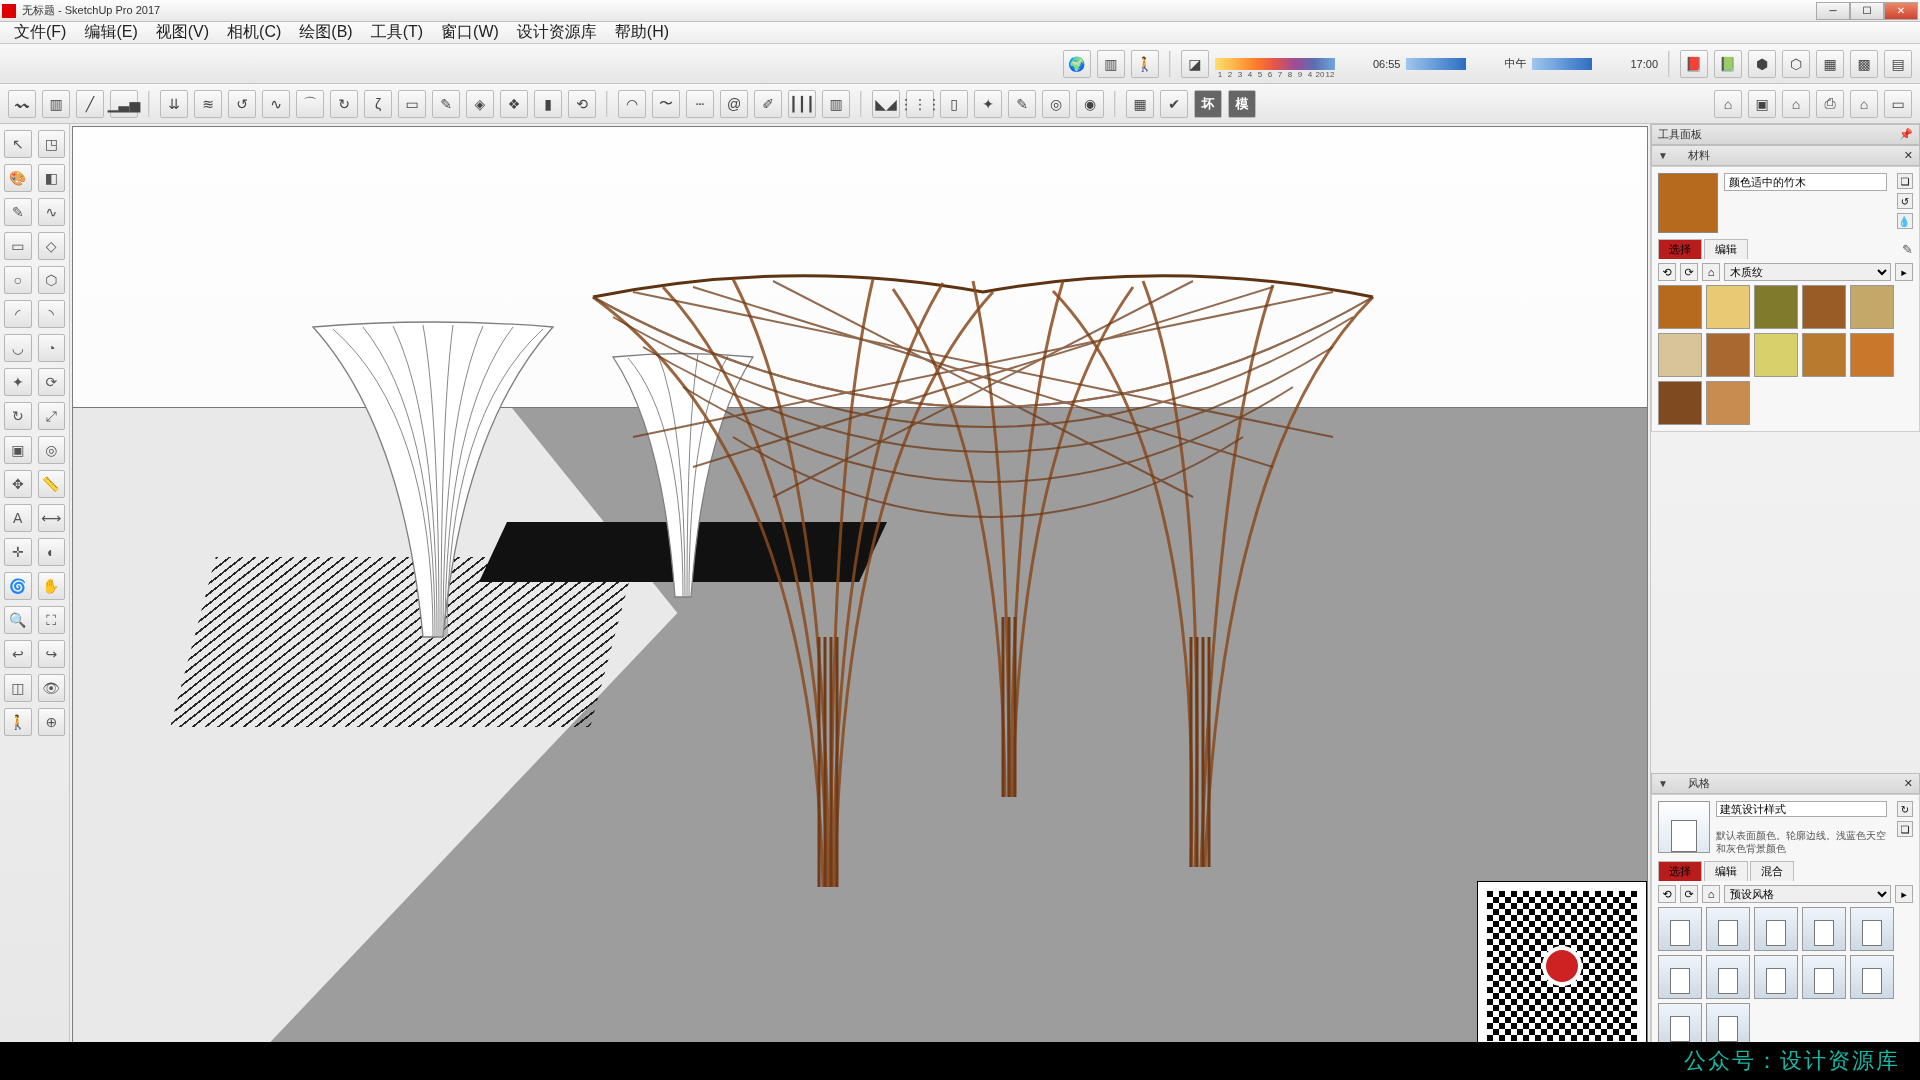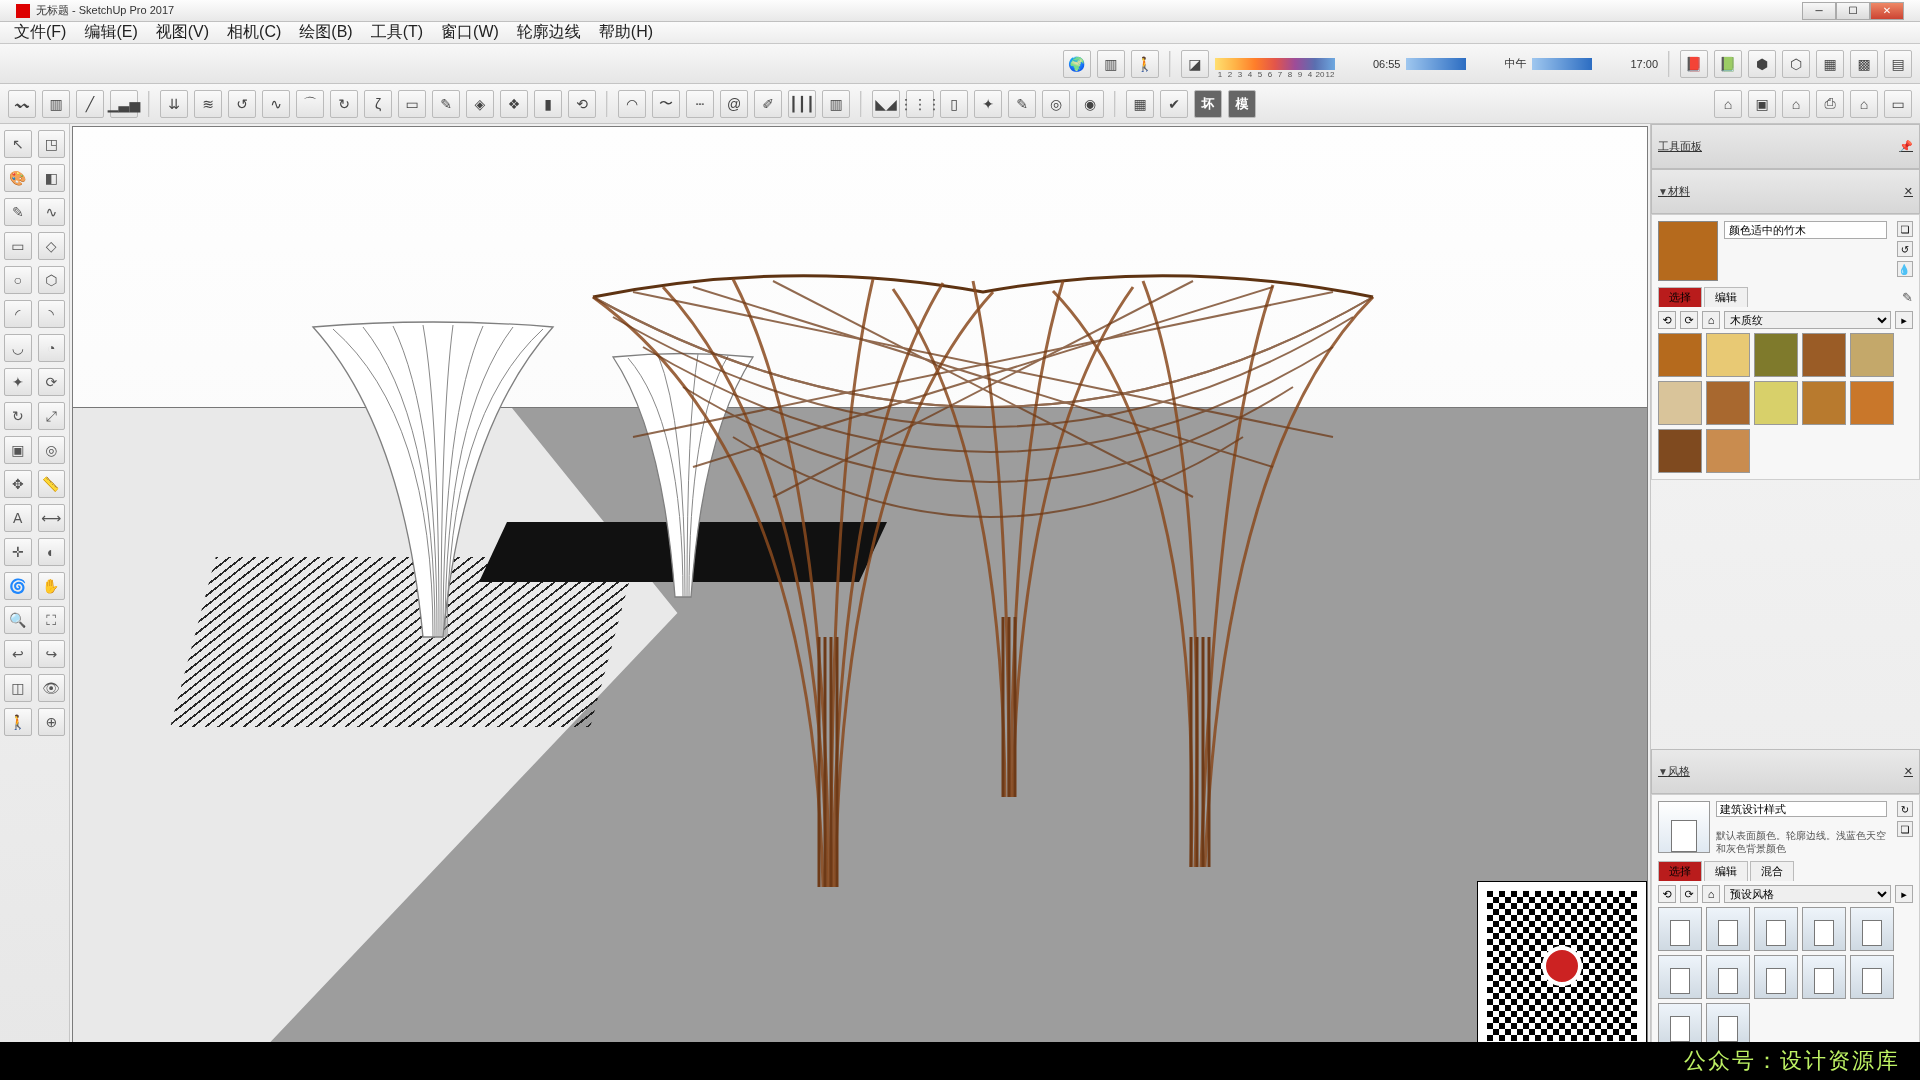--- a/index.html
+++ b/index.html
@@ -1,19 +1,19 @@
 <!DOCTYPE html>
 <html><head>
 <meta charset="utf-8">
 <style>
 * { margin: 0; padding: 0; box-sizing: border-box; font-family: "Microsoft YaHei", Arial, sans-serif; }
 body { width: 1920px; height: 1080px; overflow: hidden; background: #f0f0f0; font-size: 12px; }
 
 
-.titlebar { height: 22px; background: linear-gradient(#fdfdfd,#e8e8e8); display: flex; align-items: center; padding: 0 16px; border-bottom: 1px solid #c0c0c0; }
+.titlebar { height: 22px; background: linear-gradient(#fdfdfd,#e8e8e8); display: flex; align-items: center; padding: 0 2px; border-bottom: 1px solid #c0c0c0; }
 .titlebar .app-icon { width: 14px; height: 14px; background: #d00; margin-right: 6px; }
 .titlebar .title { color: #333; font-size: 11px; flex: 1; }
 .win-btns { display: flex; gap: 0; }
 .win-btn { width: 34px; height: 18px; background: linear-gradient(#f7f7f7,#dcdcdc); border: 1px solid #aaa; display: flex; align-items: center; justify-content: center; font-size: 10px; cursor: pointer; }
 .win-btn.close { background: linear-gradient(#e86,#c43); color: #fff; }
 
 
 .menubar { height: 22px; background: linear-gradient(#fbfbfb,#ededed); display: flex; align-items: center; padding: 0 6px; border-bottom: 1px solid #c8c8c8; gap: 2px; }
 .menu-item { padding: 2px 8px; font-size: 16px; color: #222; cursor: pointer; }
 
@@ -52,21 +52,21 @@
 .bamboo-thin{ fill:none; stroke:#6e3a17; stroke-width:2; opacity:.75;}
 .canopy { fill:none; stroke:#5e3312; stroke-width:3;}
 .qr{position:absolute;right:0;bottom:0;width:170px;height:170px;background:#fff;display:flex;align-items:center;justify-content:center;border:1px solid #000;}
 .qr-inner{width:150px;height:150px;background:
  repeating-linear-gradient(0deg,#000 0 6px,#fff 6px 12px),
  repeating-linear-gradient(90deg,#000 0 6px,#fff 6px 12px);
  background-blend-mode:difference;position:relative;}
 .qr-center{position:absolute;left:55px;top:55px;width:40px;height:40px;border-radius:50%;background:#c22;border:4px solid #fff;}
 
 .right-panels { width: 270px; background: linear-gradient(#f5f5f5,#eaeaea); border-left: 1px solid #c6c6c6; display:flex;flex-direction:column; font-size:11px;}
-.panel-head{background:linear-gradient(#e9e9e9,#d7d7d7);border:1px solid #bcbcbc;padding:14px 6px;display:flex;align-items:center;gap:0;color:#333;font-size:11px;text-decoration:underline;}
+.panel-head{background:linear-gradient(#e9e9e9,#d7d7d7);border:1px solid #bcbcbc;padding:2px 6px;display:flex;align-items:center;gap:20px;color:#333;font-size:11px;}
 .panel-head .arrow{font-size:10px;color:#444;}
 .panel-body{background:#f7f7f7;border:1px solid #cfcfcf;padding:6px;}
 .mat-preview{display:flex;gap:6px;align-items:flex-start;}
 .mat-swatch{width:60px;height:60px;background:#b56a1d;border:1px solid #888;}
 .mat-name-field{flex:1;}
 .mat-name-field input{width:100%;border:1px solid #aaa;padding:2px 4px;font-size:11px;}
 .panel-icons-col{display:flex;flex-direction:column;gap:4px;margin-left:4px;}
 .panel-icons-col span{width:16px;height:16px;border:1px solid #aaa;background:#efefef;display:flex;align-items:center;justify-content:center;font-size:10px;cursor:pointer;}
 .tabs{display:flex;gap:2px;margin:6px 0 4px;align-items:center;}
 .tab{padding:2px 10px;border:1px solid #bbb;border-bottom:none;background:#f0f0f0;cursor:pointer;font-size:11px;}
@@ -80,21 +80,21 @@
 .style-grid .sw{background:#e9eef2;}
 .style-prev{display:flex;gap:6px;}
 .style-thumb{width:52px;height:52px;border:1px solid #999;background:linear-gradient(#fff,#dfe8f1);display:flex;align-items:flex-end;justify-content:center;}
 .style-thumb .box{width:26px;height:32px;border:1px solid #777;background:#fff;}
 .style-desc{flex:1;font-size:10px;color:#555;line-height:1.3;}
 .style-desc input{width:100%;border:1px solid #aaa;padding:1px 3px;font-size:11px;margin-bottom:12px;}
 
 
 .statusbar { height: 26px; background: linear-gradient(#f6f6f6,#e6e6e6); border-top: 1px solid #c6c6c6; display: flex; align-items: center; padding: 0 10px; gap: 14px; font-size: 12px; color: #333; }
 .statusbar .icon{width:16px;height:16px;border:1px solid #aaa;border-radius:50%;display:flex;align-items:center;justify-content:center;font-size:10px;}
-.footer-credit{position:fixed;left:0;right:0;bottom:0;background:#000;color:#bef264;font-size:22px;padding:4px 20px;text-align:right;font-family:"SimHei",sans-serif;letter-spacing:2px;}
+.footer-credit{position:fixed;left:0;right:0;bottom:0;background:#000;color:#14b8a6;font-size:22px;padding:4px 20px;text-align:right;font-family:"SimHei",sans-serif;letter-spacing:2px;}
 </style>
 </head>
 <body>
 
 <div class="titlebar">
   <div class="app-icon"></div>
   <div class="title">无标题 - SketchUp Pro 2017</div>
   <div class="win-btns">
     <div class="win-btn">─</div>
     <div class="win-btn">☐</div>
@@ -103,21 +103,21 @@
 </div>
 
 <div class="menubar">
   <span class="menu-item">文件(F)</span>
   <span class="menu-item">编辑(E)</span>
   <span class="menu-item">视图(V)</span>
   <span class="menu-item">相机(C)</span>
   <span class="menu-item">绘图(B)</span>
   <span class="menu-item">工具(T)</span>
   <span class="menu-item">窗口(W)</span>
-  <span class="menu-item">轮廓边线</span>
+  <span class="menu-item">设计资源库</span>
   <span class="menu-item">帮助(H)</span>
 </div>
 
 <div class="toolbar-row">
   <div class="spacer"></div>
   <div class="tb-btn">🌍</div>
   <div class="tb-btn">▥</div>
   <div class="tb-btn">🚶</div>
   <div class="sep"></div>
   <div class="tb-btn">◪</div>

